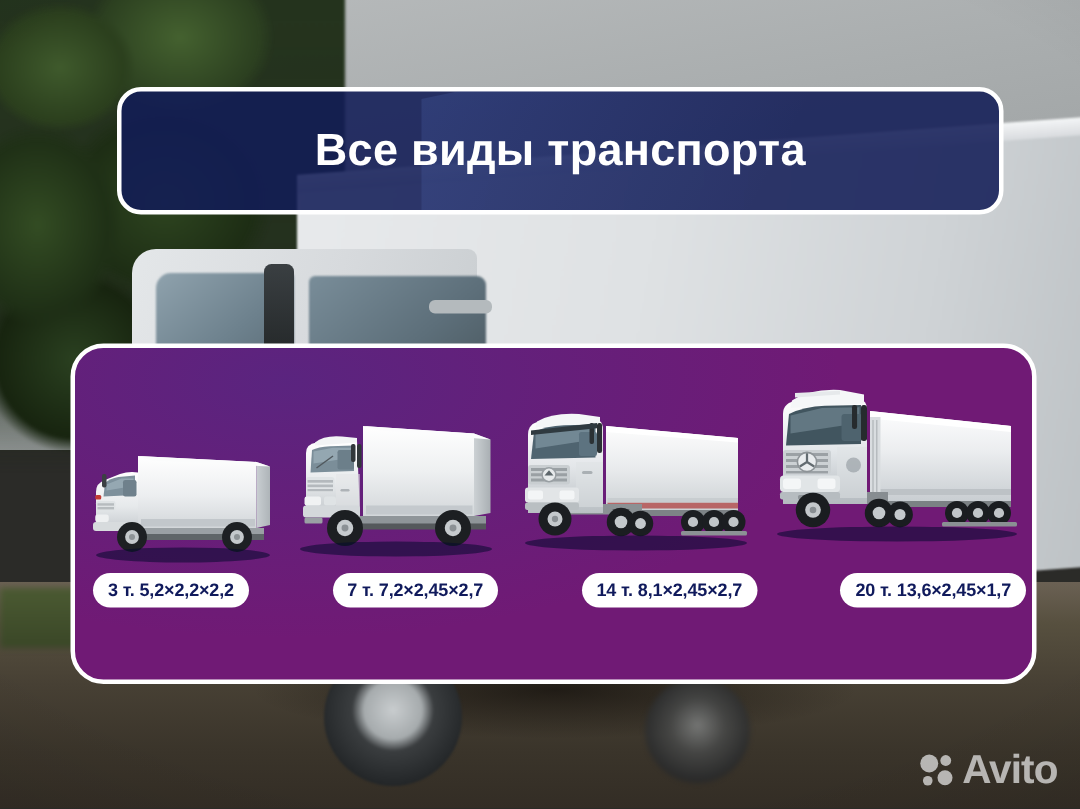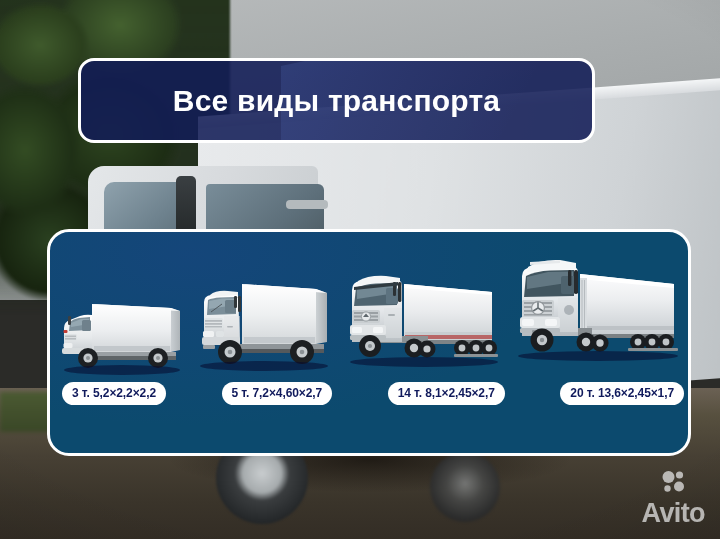--- a/index.html
+++ b/index.html
@@ -107,21 +107,21 @@
     background: radial-gradient(circle at 50% 45%, #8d9193 0%, #4a4d4f 35%, #23262a 72%, #15181a 100%);
     filter: blur(1.6px); opacity:.7;
   }
   .bg-vignette{
     position:absolute; inset:0;
     background: radial-gradient(ellipse 120% 100% at 50% 45%, rgba(0,0,0,0) 55%, rgba(0,0,0,.22) 100%);
   }
 
   
   .title-banner {
-    position:absolute; left:78px; top:58px; width:517px; height:85px;
+    position:absolute; left:78px; top:58px; width:591px; height:85px;
     background: rgba(18,28,86,.88);
     border: 3px solid #ffffff;
     border-radius: 16px;
     display:flex; align-items:center; justify-content:center;
     overflow:hidden;
   }
   .title-banner .sheen{
     position:absolute; left:200px; top:-30px; width:330px; height:150px;
     background: linear-gradient(120deg, rgba(90,120,200,.20), rgba(90,120,200,0) 70%);
     transform: skewY(-12deg);
@@ -129,21 +129,21 @@
   }
   .title-text {
     position:relative;
     color:#fff; font-size:30px; font-weight:600; letter-spacing:.2px;
     white-space:nowrap;
   }
 
   
   .panel {
     position:absolute; left:47px; top:229px; width:644px; height:227px;
-    background:#0c4a6e;
+    background:#701a75;
     border:3px solid #ffffff;
     border-radius:22px;
     overflow:hidden;
   }
   .panel-inner{
     position:absolute; inset:0;
     background: radial-gradient(ellipse 90% 120% at 22% 10%, rgba(40,60,150,.30), rgba(11,17,82,0) 65%);
   }
 
   .trucks {
@@ -166,23 +166,22 @@
     border-radius:12px;
     padding:5px 10px 6px;
     white-space:nowrap;
     line-height:1;
     letter-spacing:-.1px;
   }
 
   
   .avito {
     position:absolute; right:15px; bottom:12px;
-    display:flex; align-items:center; gap:5px;
+    display:flex; align-items:flex-end; gap:5px;
     opacity:.72;
-    flex-direction:column;
   }
   .avito-text {
     color:#e9e9e9; font-size:27px; font-weight:bold; letter-spacing:-.6px;
     line-height:1;
   }
 </style>
 </head>
 <body>
 
 <div id="stage">
@@ -479,21 +478,21 @@
           <circle cx="90" cy="89" r="8.6" fill="#1a1d20"></circle>
           <circle cx="90" cy="89" r="3.7" fill="#c4c9cc"></circle>
           <ellipse cx="88" cy="102" rx="80" ry="5" fill="#05092e" opacity=".55"></ellipse>
         </svg>
       </div>
 
     </div>
 
     <div class="labels">
       <div class="pill">3 т. 5,2×2,2×2,2</div>
-      <div class="pill">5 т. 7,2×4,60×2,7</div>
+      <div class="pill">7 т. 7,2×2,45×2,7</div>
       <div class="pill">14 т. 8,1×2,45×2,7</div>
       <div class="pill">20 т. 13,6×2,45×1,7</div>
     </div>
   </div>
 
   <div class="avito">
     <svg width="26" height="26" viewBox="0 0 26 26">
       <circle cx="8.5" cy="8" r="6" fill="#e9e9e9"></circle>
       <circle cx="19.5" cy="6" r="3.6" fill="#e9e9e9"></circle>
       <circle cx="19" cy="17.5" r="5" fill="#e9e9e9"></circle>

